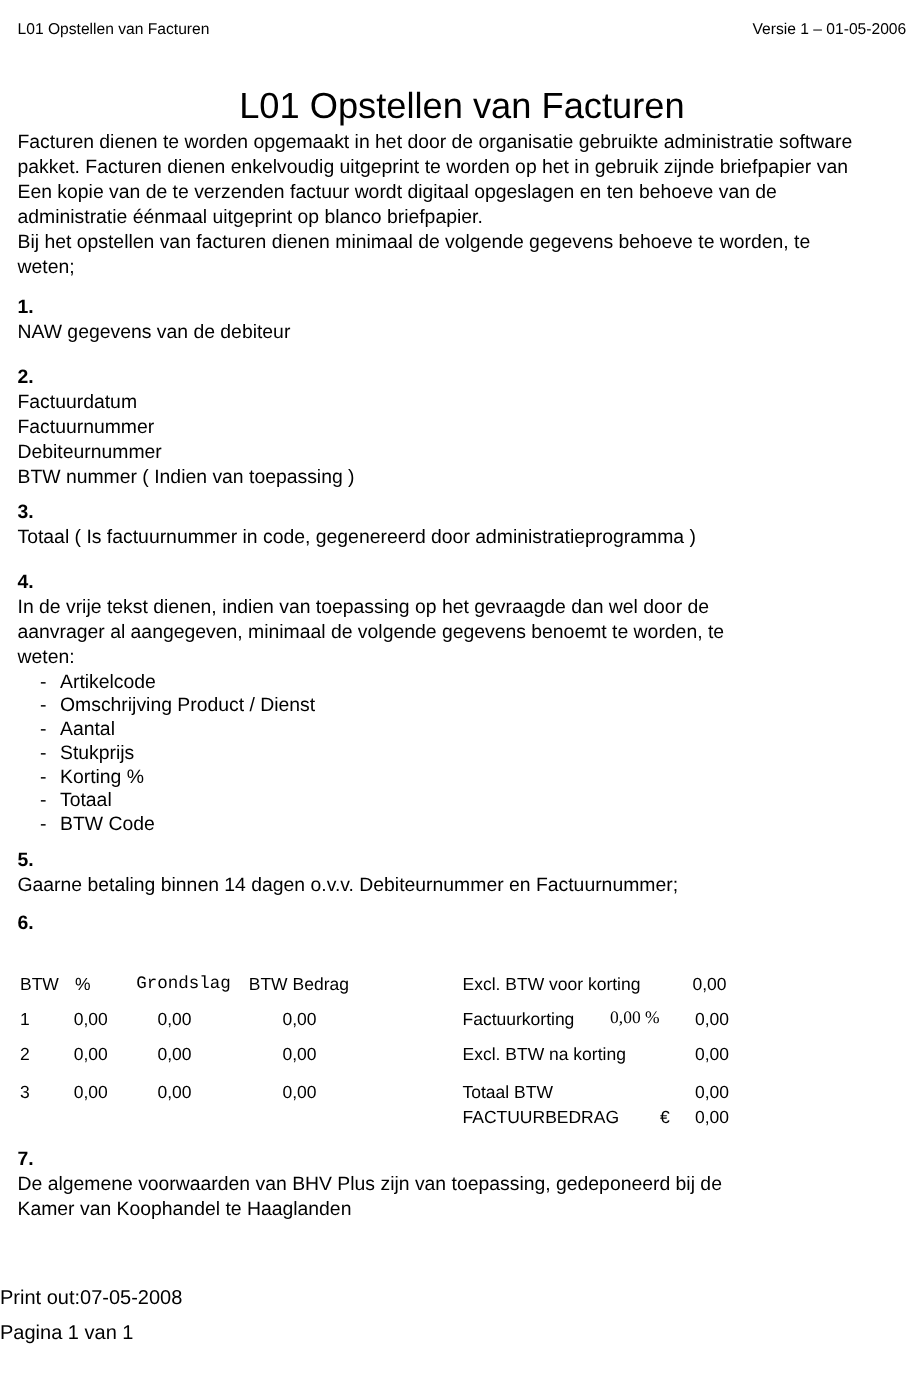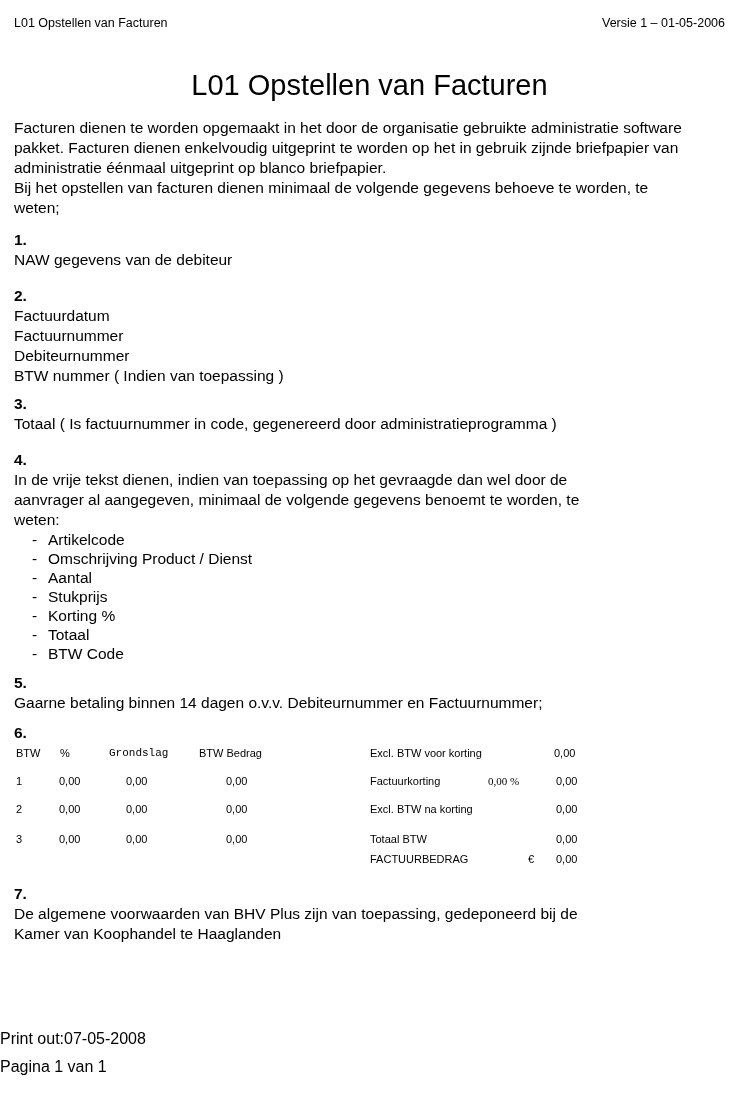--- a/index.html
+++ b/index.html
@@ -36,21 +36,22 @@
   .bullets { line-height: 19px; }
   .bullet { white-space: nowrap; }
   .dash {
     display: inline-block;
     margin-left: 18px;
     width: 16px;
   }
   .btw-table {
     position: relative;
     height: 128px;
-    font-size: 11px;
+    font-size: 14px;
+    margin-top: 28px;
   }
   .cell {
     position: absolute;
     white-space: nowrap;
   }
   .footer-line {
     position: absolute;
     left: 0;
     right: 14px;
     text-align: left;
@@ -66,23 +67,24 @@
 
   <div class="hdr">
     <span>L01 Opstellen van Facturen</span>
     <span>Versie 1 – 01-05-2006</span>
   </div>
 
   <div class="doc-title">L01 Opstellen van Facturen</div>
 
   <div class="content">
 
-    <div style="margin-top:16px;">
+    <div style="margin-top:2px;">
       <div class="line">Facturen dienen te worden opgemaakt in het door de organisatie gebruikte administratie software</div>
       <div class="line">pakket. Facturen dienen enkelvoudig uitgeprint te worden op het in gebruik zijnde briefpapier van</div>
+      <div class="line">Een kopie van de te verzenden factuur wordt digitaal opgeslagen en ten behoeve van de</div>
       <div class="line">administratie éénmaal uitgeprint op blanco briefpapier.</div>
       <div class="line">Bij het opstellen van facturen dienen minimaal de volgende gegevens behoeve te worden, te</div>
       <div class="line">weten;</div>
     </div>
 
     <div style="margin-top:12px;">
       <div class="line sec-num">1.</div>
       <div class="line">NAW gegevens van de debiteur</div>
     </div>
 

